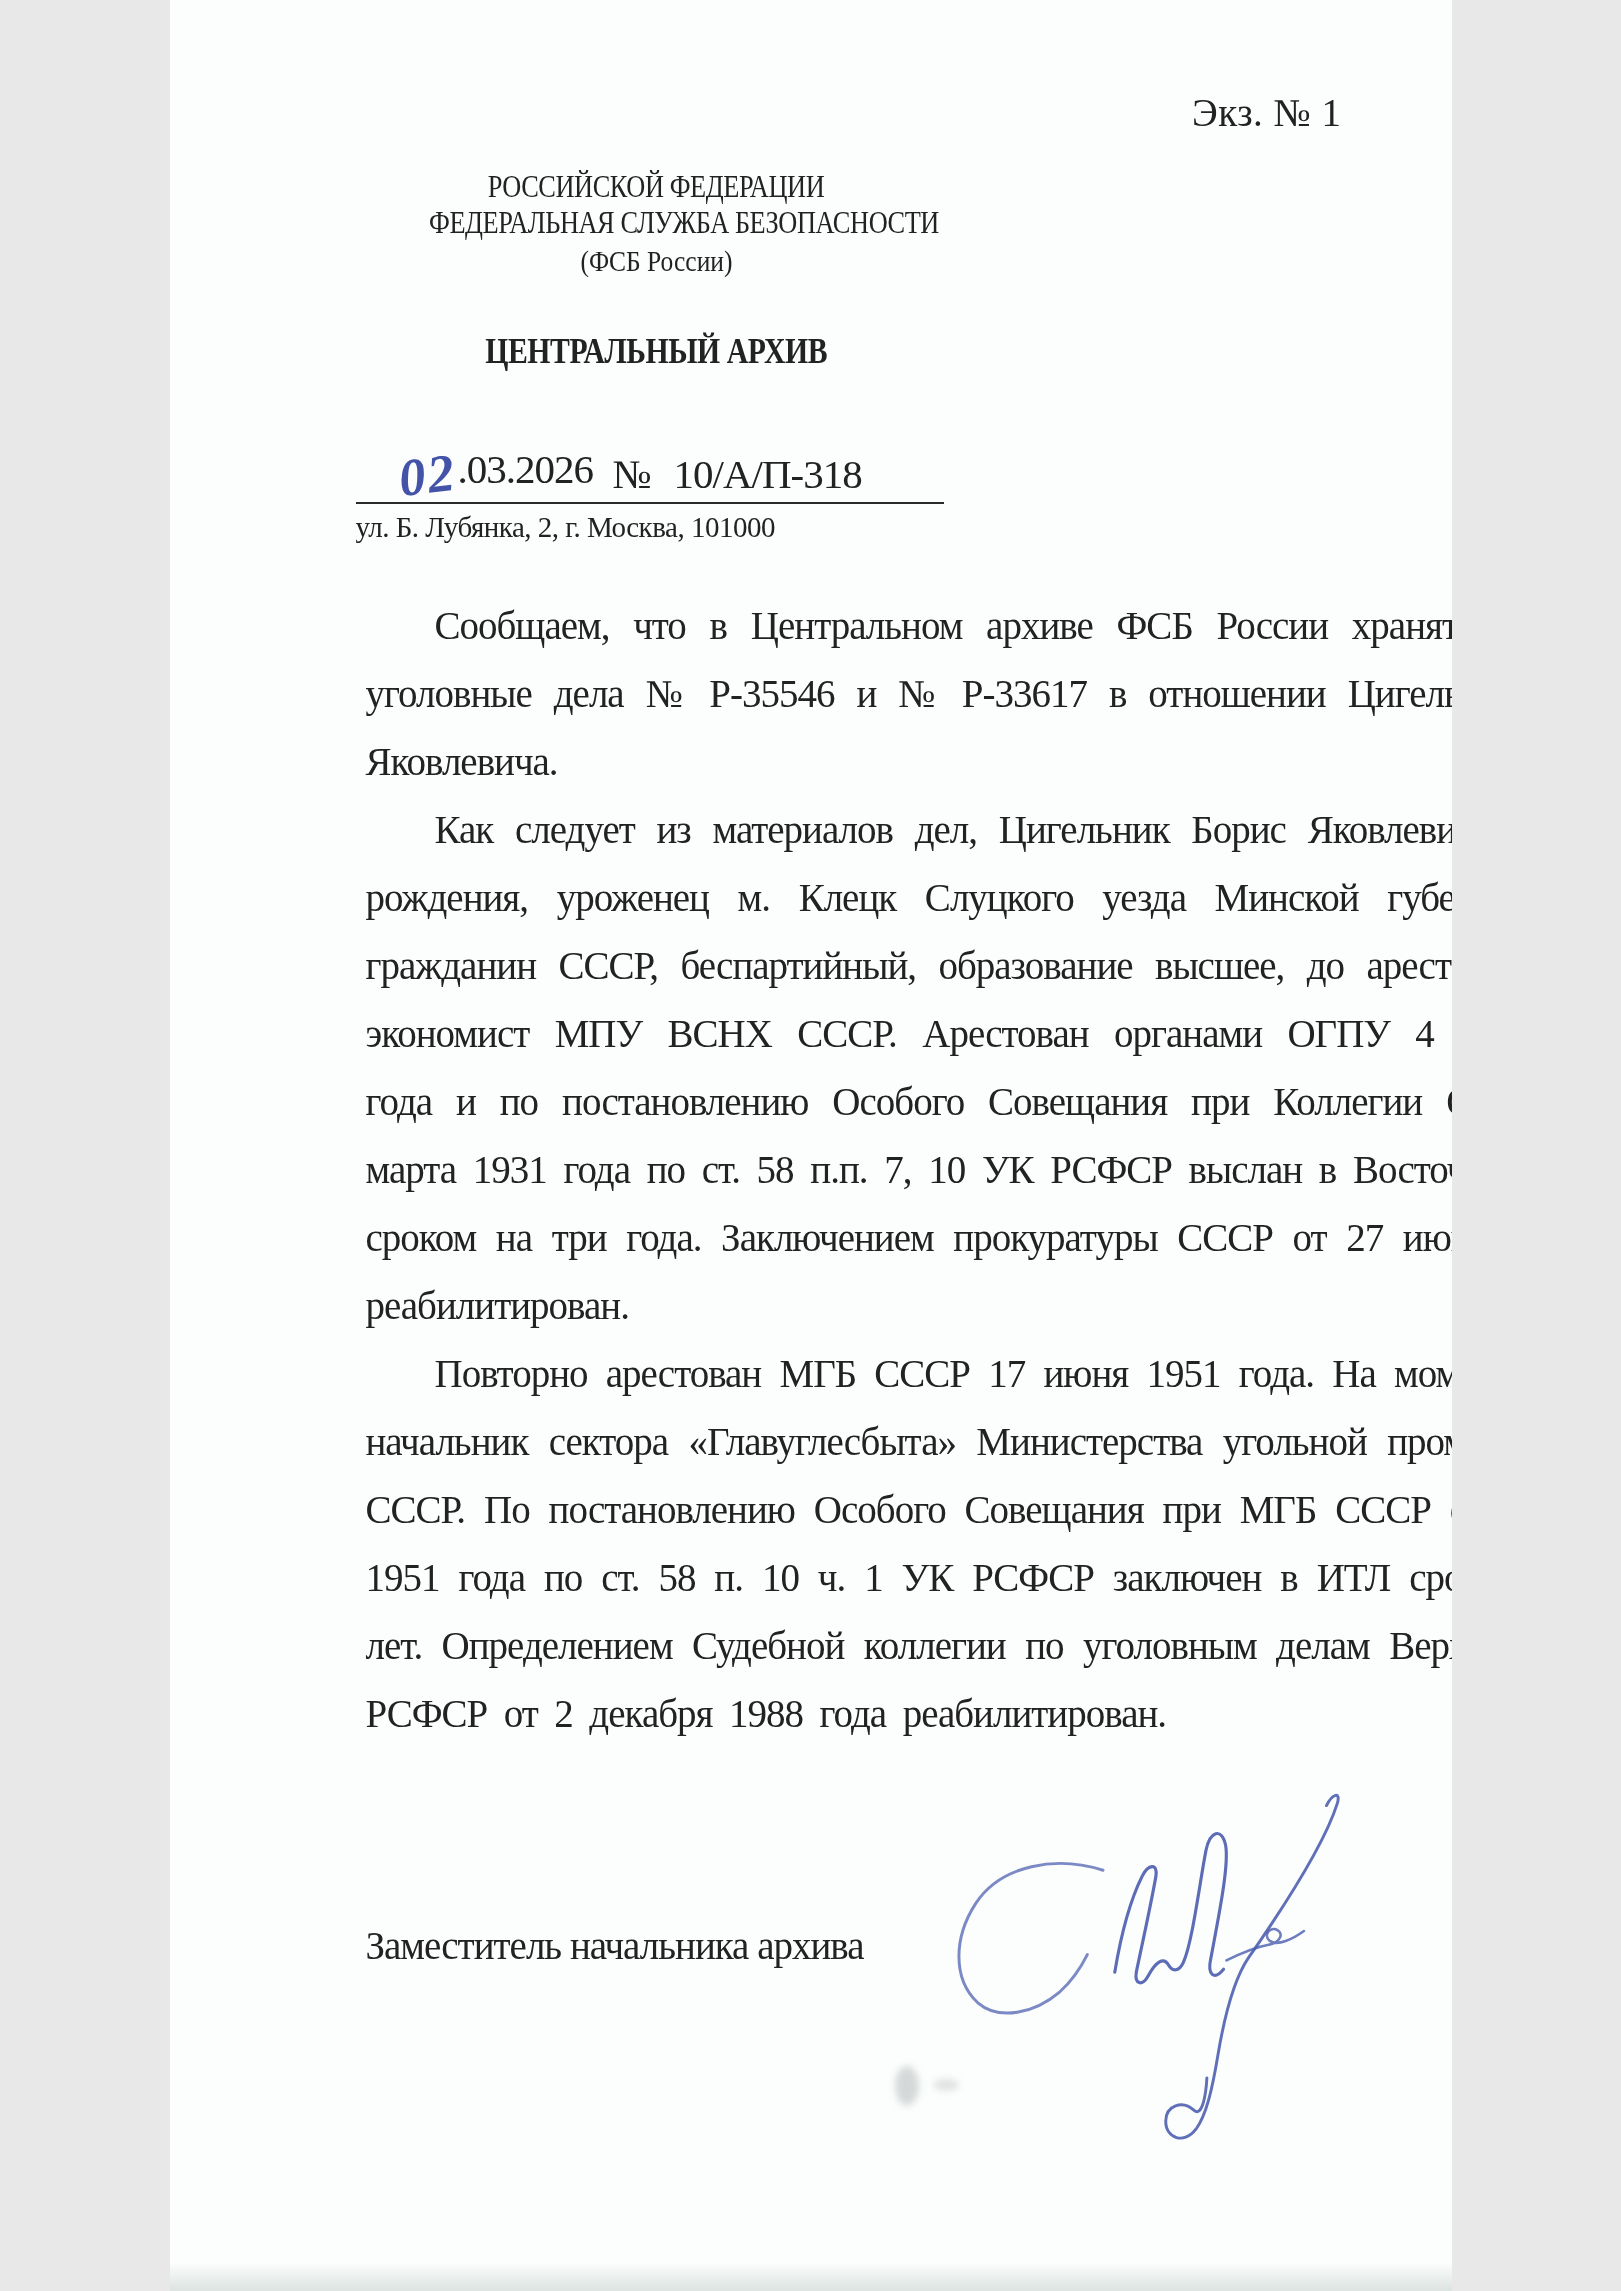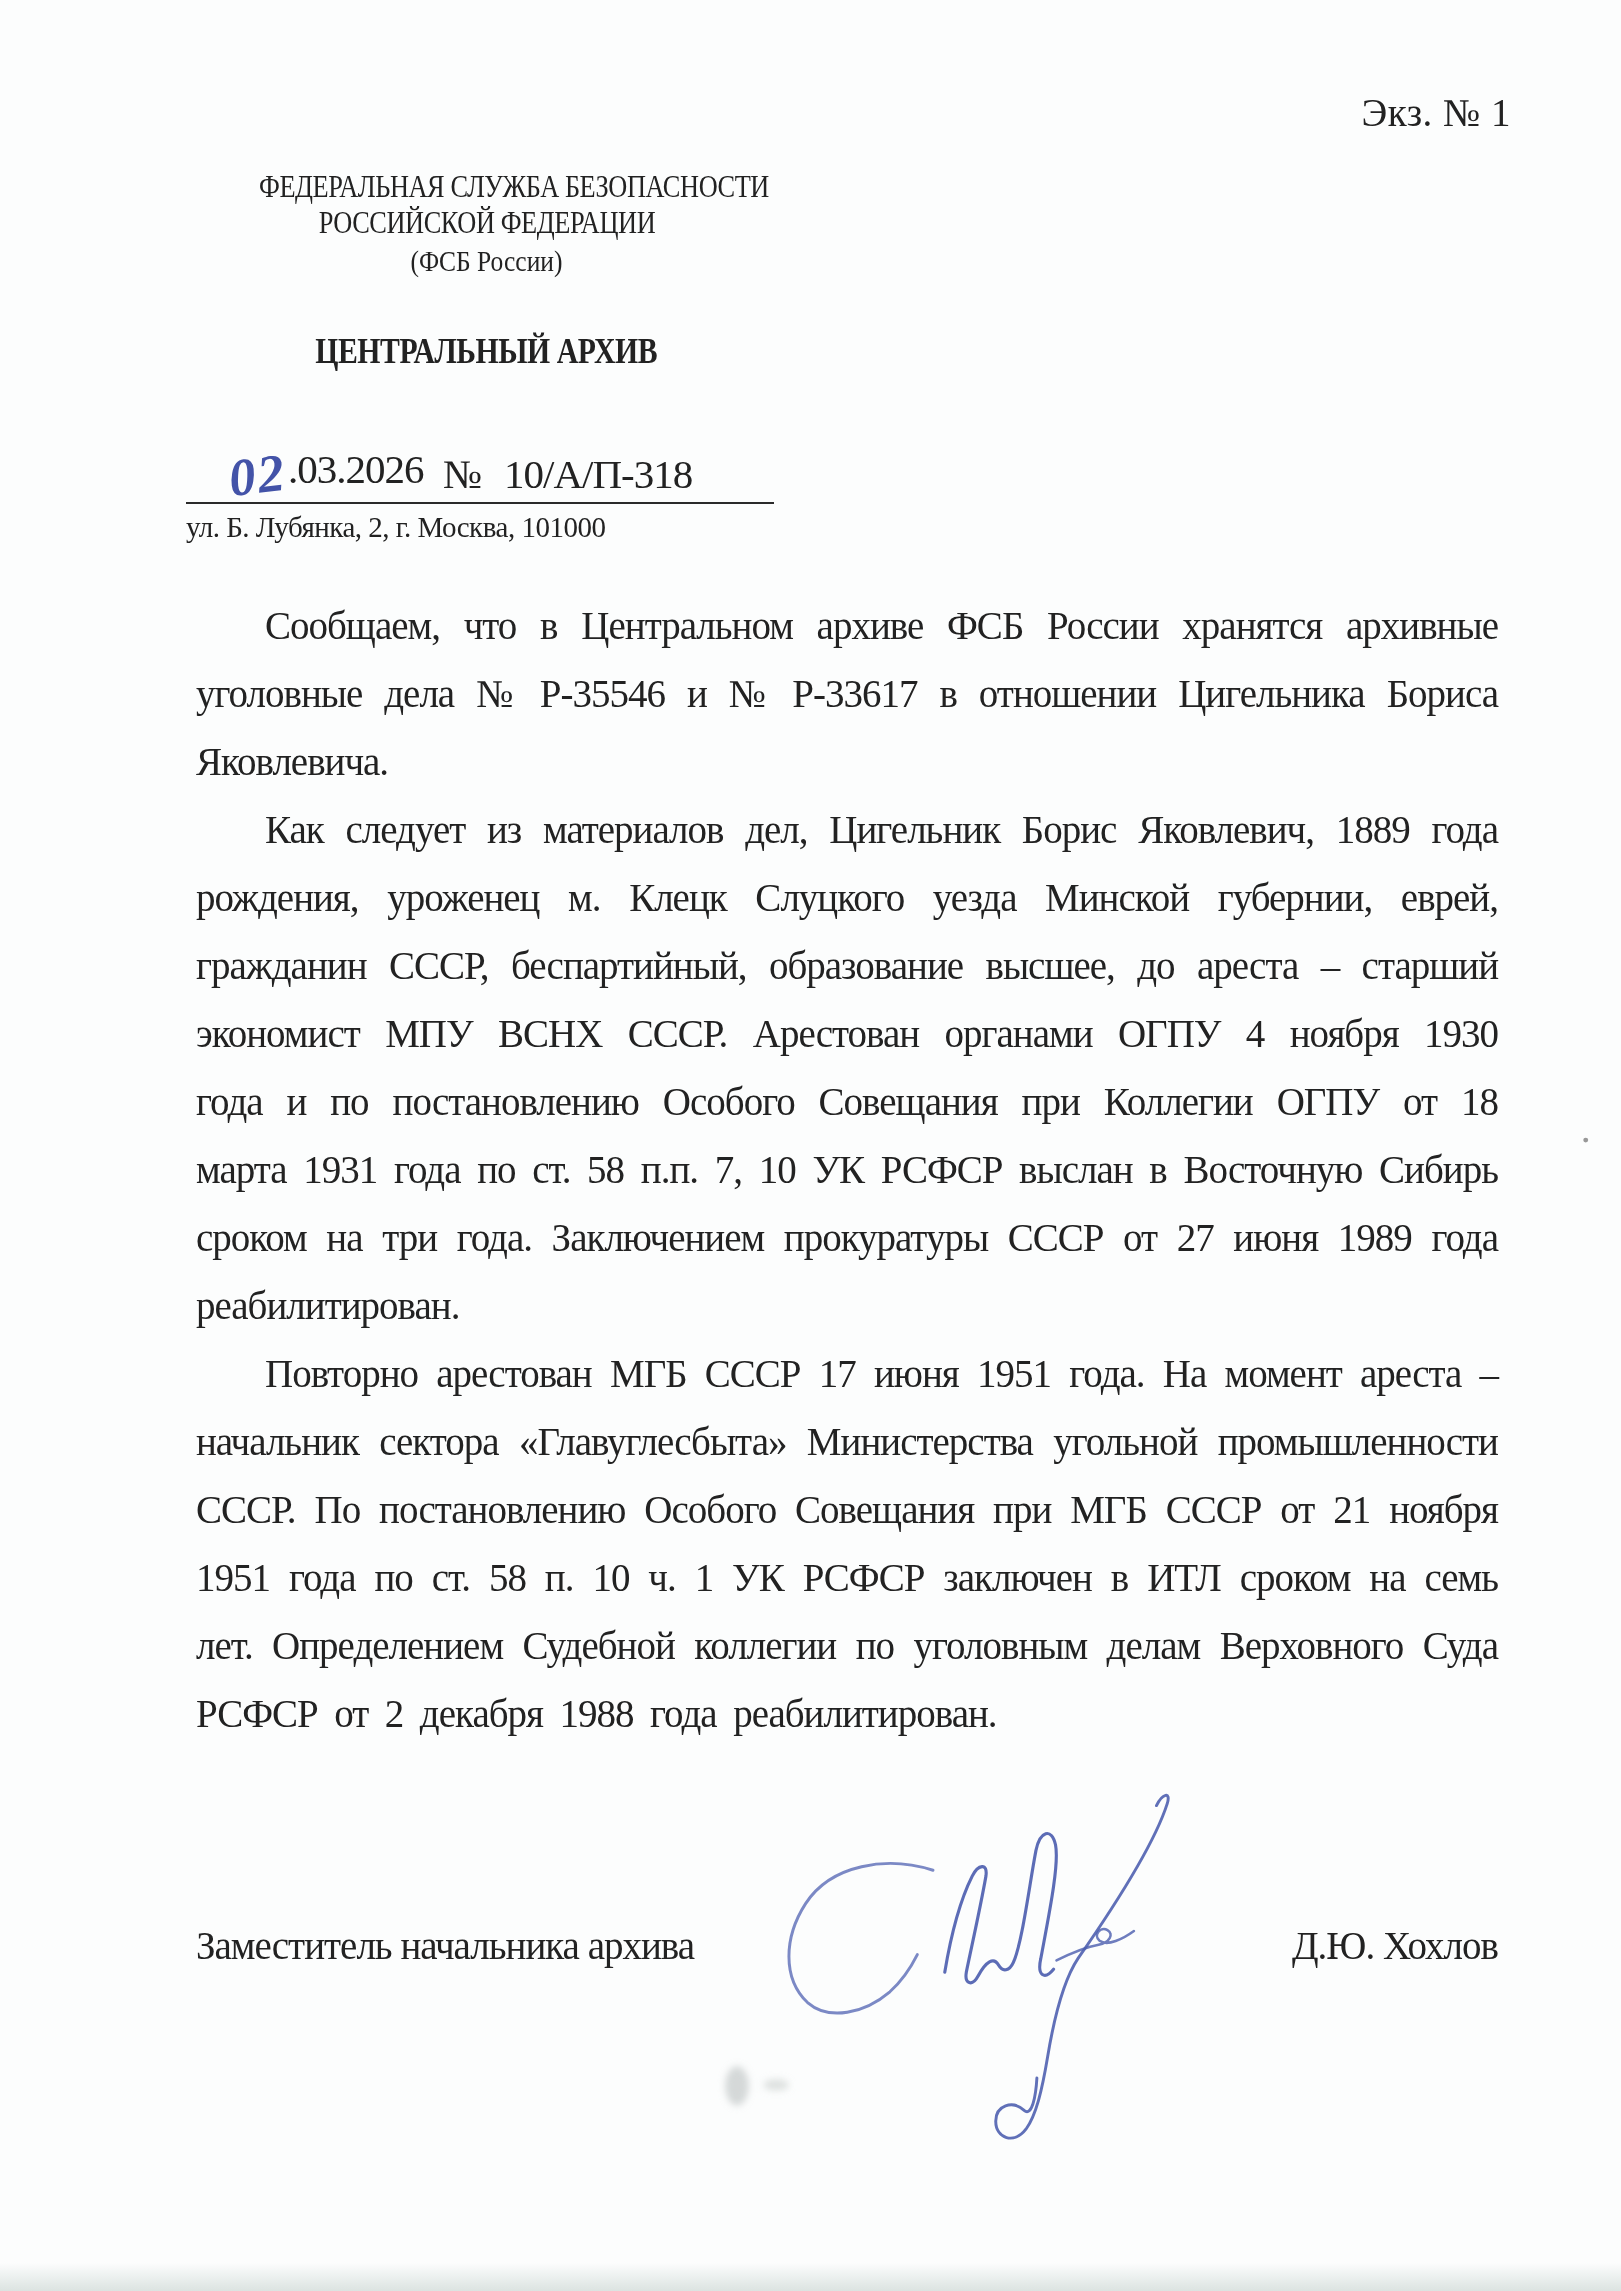--- a/index.html
+++ b/index.html
@@ -2,21 +2,21 @@
 <html><head>
 <meta charset="utf-8">
 <style>
   html, body {
     margin: 0;
     padding: 0;
     background: #e8e8e8;
   }
   .page {
     position: relative;
-    width: 1621px;
+    width: 1282px;
     height: 2292px;
     margin: 0 auto;
     background: #fcfdfd;
     font-family: "Liberation Serif", "DejaVu Serif", serif;
     color: #222222;
     overflow: hidden;
   }
   .condense {
     display: inline-block;
     transform: scaleX(0.85);
@@ -136,24 +136,24 @@
 </style>
 </head>
 <body>
 
 <div class="page">
 
   <div class="copy-number">Экз. № 1</div>
 
   <div class="letterhead">
     <div class="org-name">
+      <span class="condense">РОССИЙСКОЙ ФЕДЕРАЦИИ</span>
+    </div>
+    <div class="org-name">
       <span class="condense">ФЕДЕРАЛЬНАЯ СЛУЖБА БЕЗОПАСНОСТИ</span>
-    </div>
-    <div class="org-name">
-      <span class="condense">РОССИЙСКОЙ ФЕДЕРАЦИИ</span>
     </div>
     <div class="org-short">
       <span class="condense">(ФСБ России)</span>
     </div>
     <div class="department">
       <span class="condense">ЦЕНТРАЛЬНЫЙ АРХИВ</span>
     </div>
   </div>
 
   <div class="ref-block">

